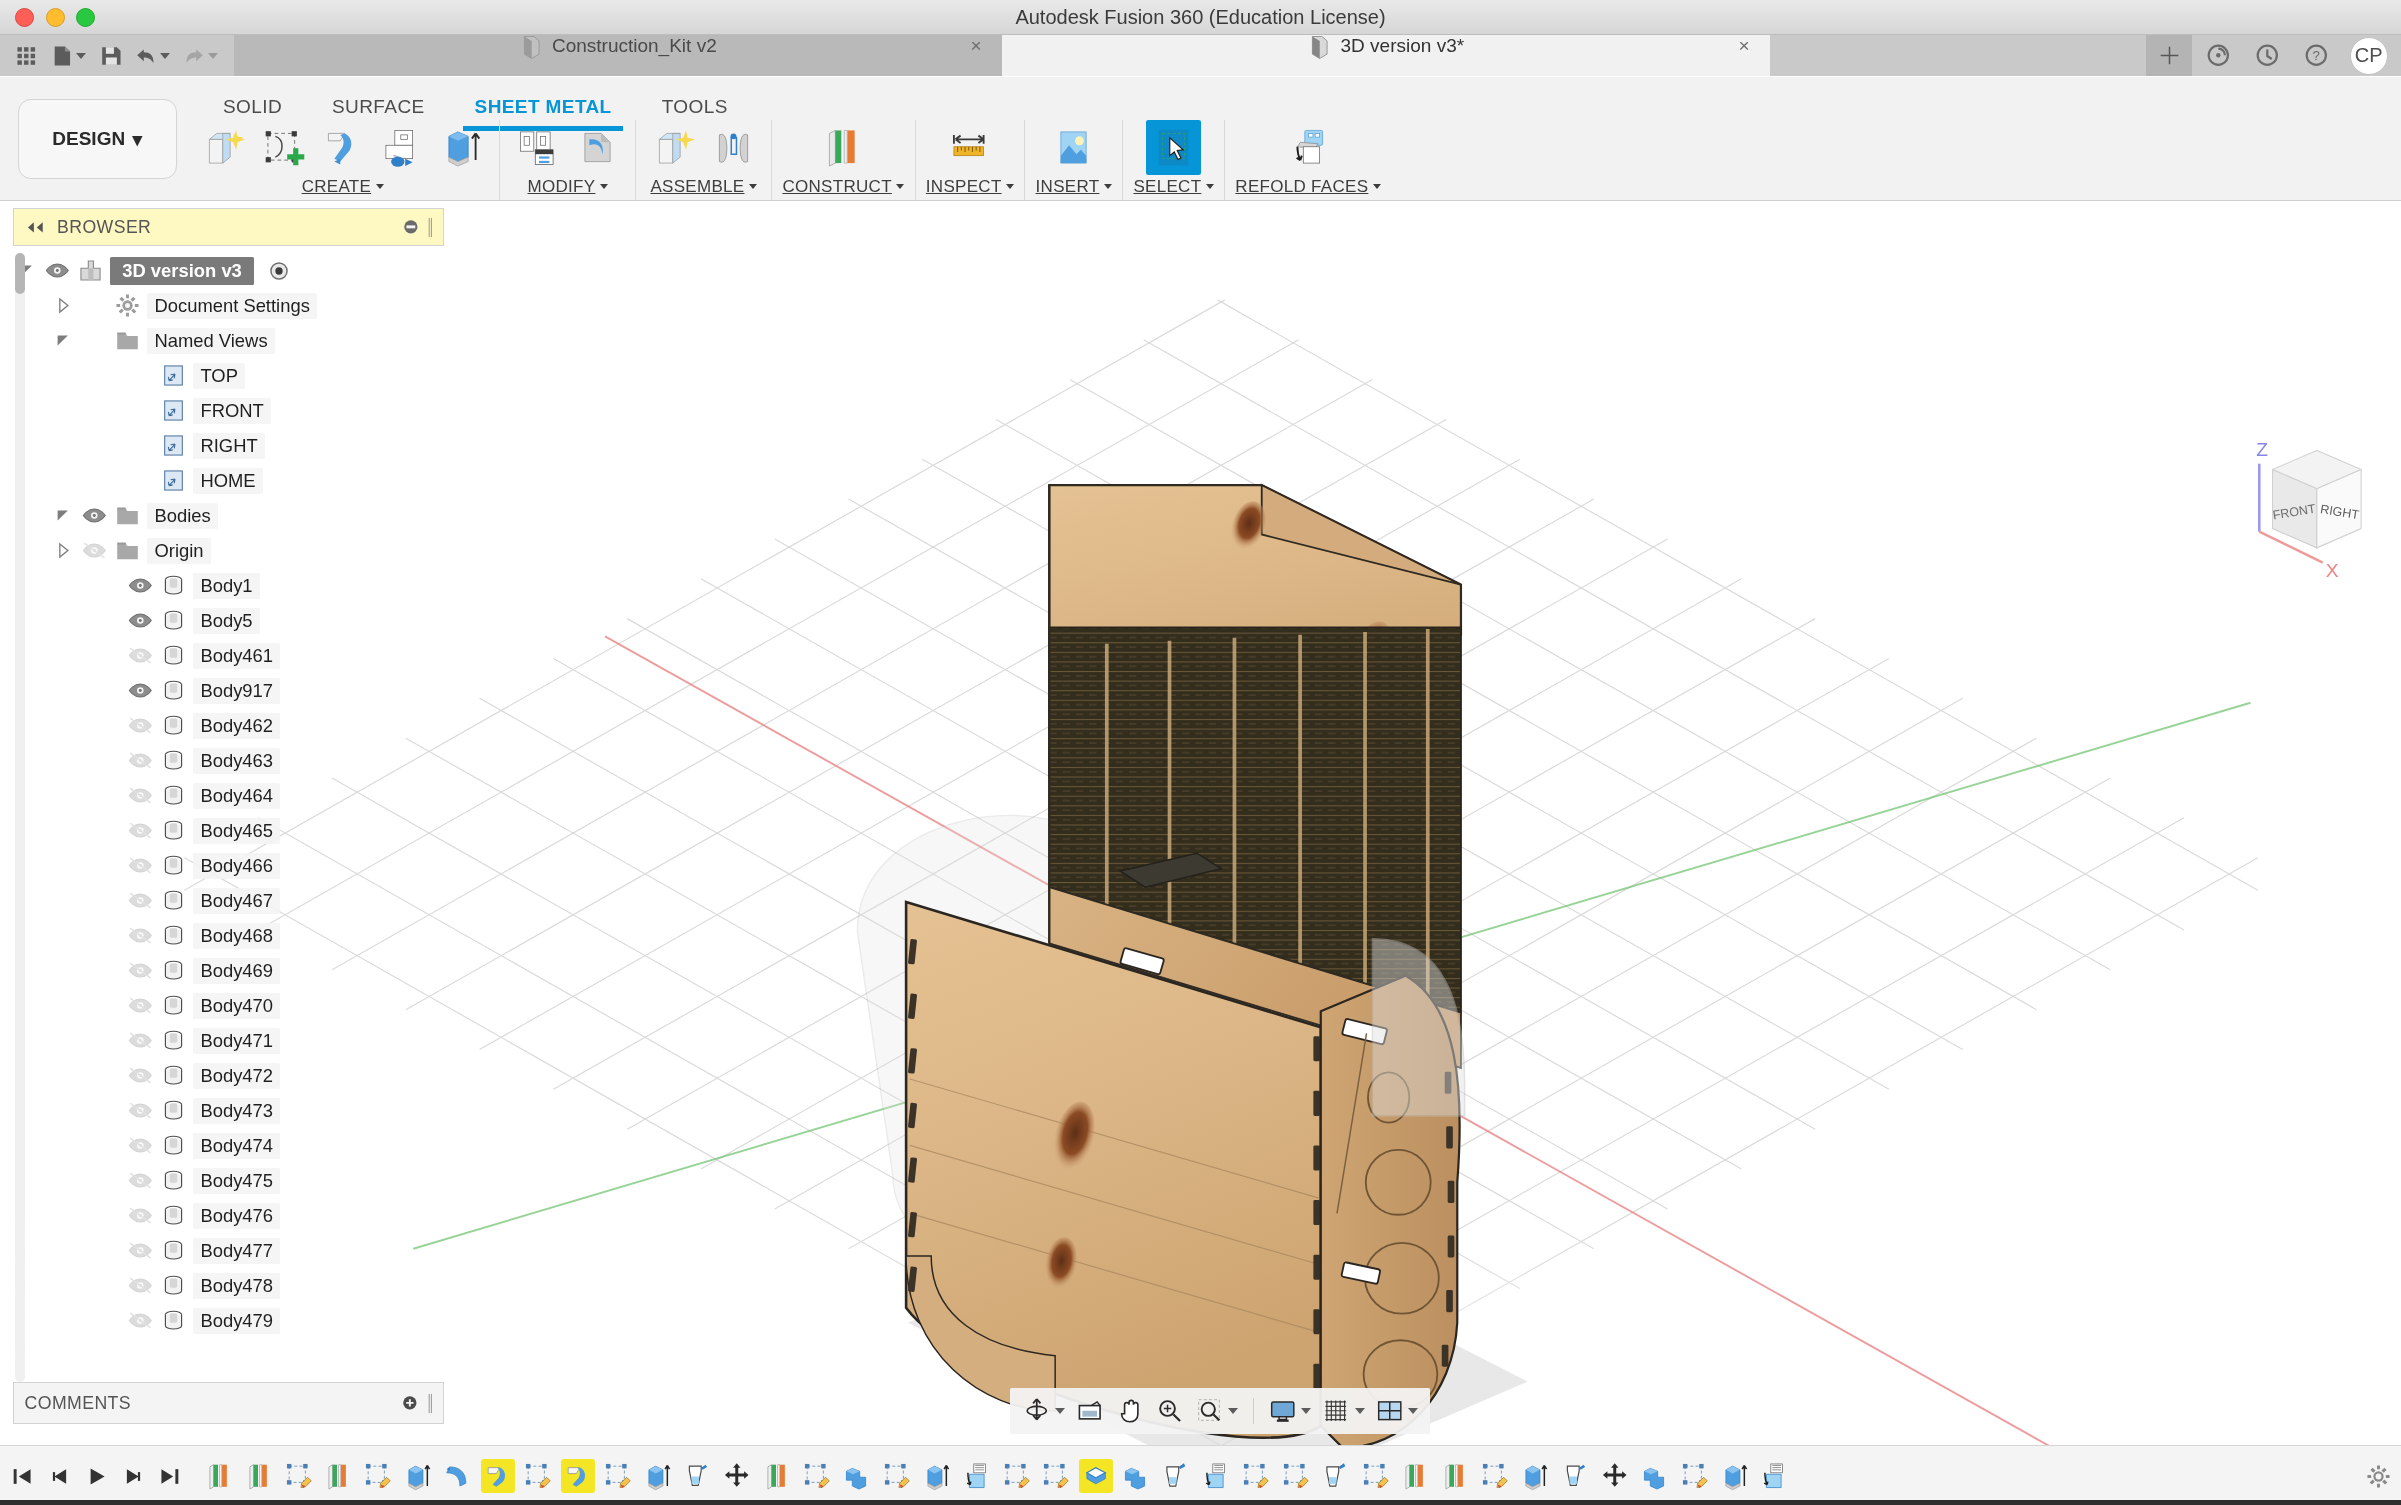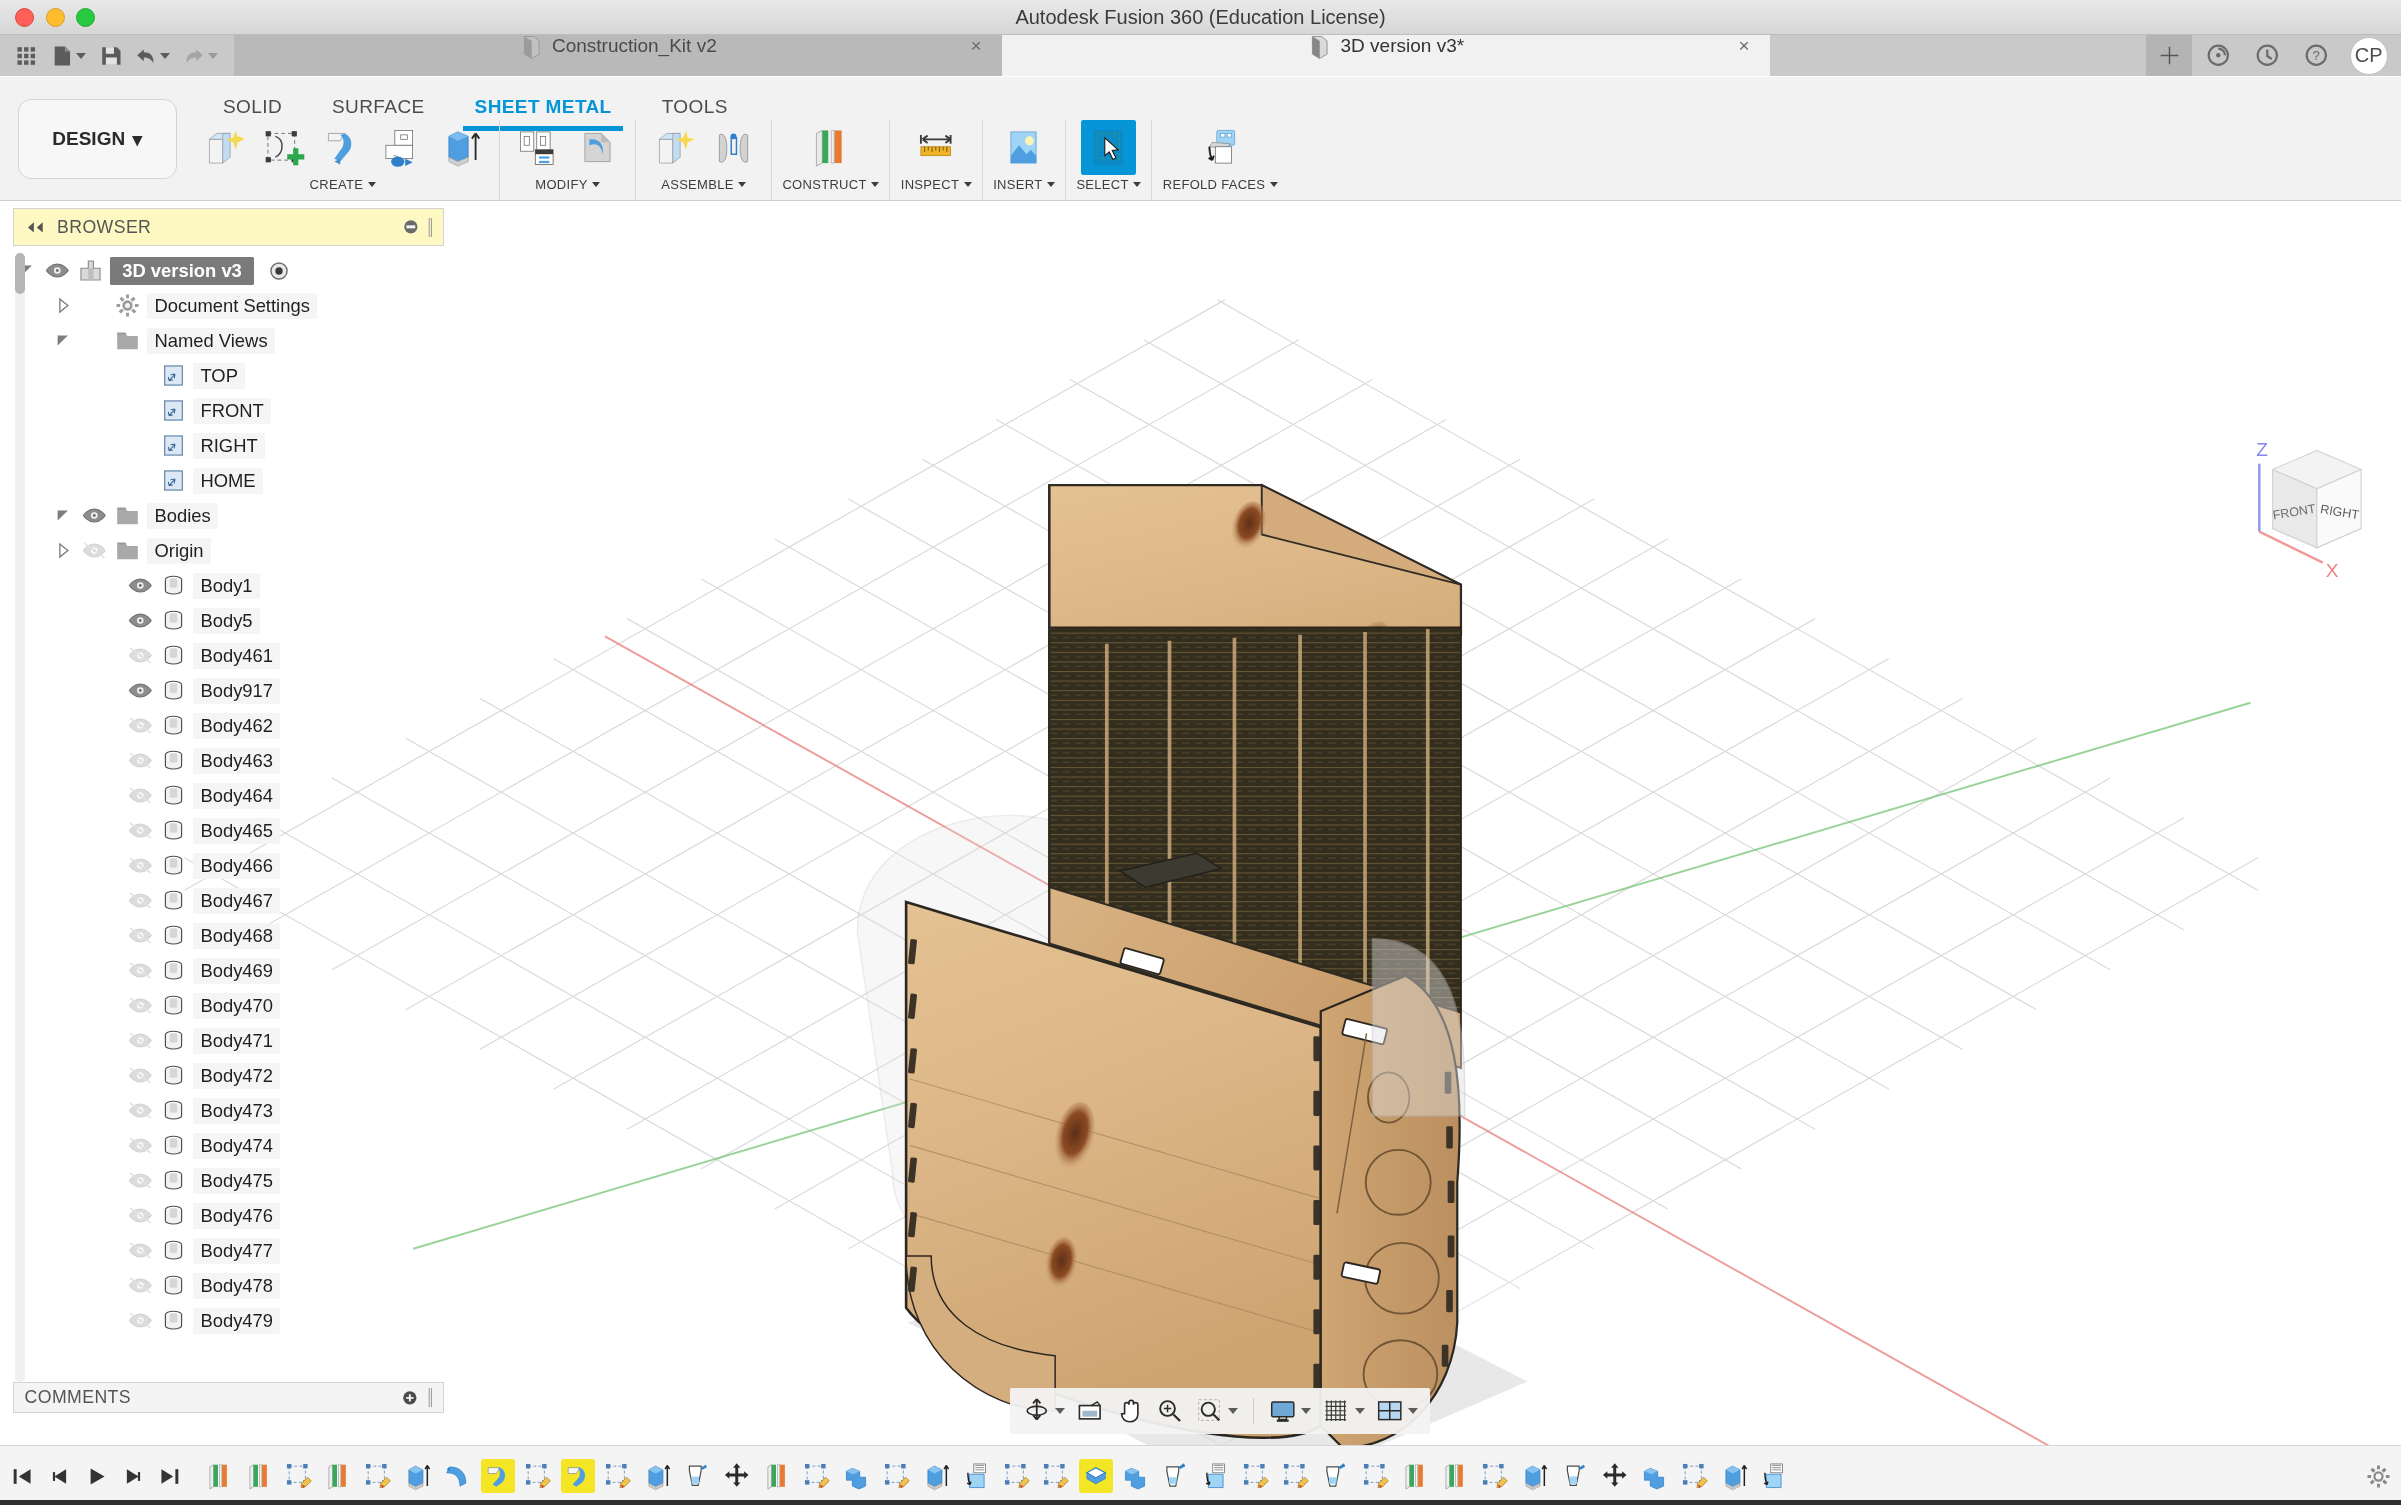--- a/index.html
+++ b/index.html
@@ -101,22 +101,22 @@
     padding: 0 10.3px; height: 80px; position: relative;
   }
   .panel + .panel { border-left: 0.7px solid #d9d9d9; }
   .panel-icons { display: flex; gap: 4.4px; align-items: flex-end; height: 55px; }
   .tool {
     width: 55px; height: 55px; display: flex; align-items: center;
     justify-content: center; border-radius: 2.2px;
   }
   .tool.sel { background: #0696d7; }
   .panel-label {
-    font-size: 13px; color: #3d3d3d; margin-top: 1.5px;
-    display: flex; align-items: center; gap: 4.4px; letter-spacing: 0.3px;
+    font-size: 17px; color: #3d3d3d; margin-top: 1.5px;
+    display: flex; align-items: center; gap: 4.4px; letter-spacing: 0.3px; text-decoration: underline;
   }
   .panel-label .caret { border-top-width: 5.9px; border-left-width: 4.4px;
                         border-right-width: 4.4px; border-top-color: #3d3d3d; }
 
   
   .browser {
     position: absolute; left: 13.3px; top: 208px; width: 431px;
     background: transparent; font-size: 18.4px; z-index: 5;
   }
   .browser-head {
@@ -151,21 +151,21 @@
   .spacer26 { width: 19px; flex: none; }
   .eye { width: 26.6px; height: 19px; flex: none; }
   .nodeicon { width: 25px; height: 25px; flex: none; }
 
   .indent1 { padding-left: 4.4px; }
   .indent2 { padding-left: 41px; }
   .indent3 { padding-left: 87px; }
 
   
   .comments {
-    position: absolute; left: 13.3px; top: 1382px; width: 431px; height: 31px;
+    position: absolute; left: 13.3px; top: 1382px; width: 431px; height: 42px;
     background: #f4f4f4; border: 0.7px solid #d3d3d3;
     display: flex; align-items: center; padding: 0 10.3px;
     font-size: 17.7px; color: #555; letter-spacing: 0.4px;
   }
   .comments .grip { margin-left: auto; display: flex; align-items: center; gap: 8.9px; }
 
   
   .viewport {
     position: absolute; left: 0; top: 201px; width: 2401px; height: 1244px;
     background: #ffffff; overflow: hidden;

